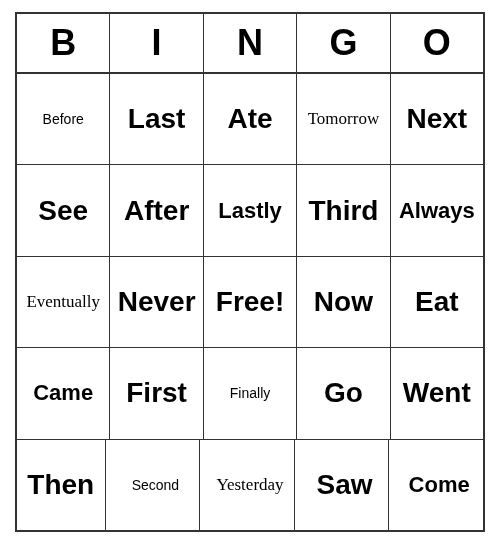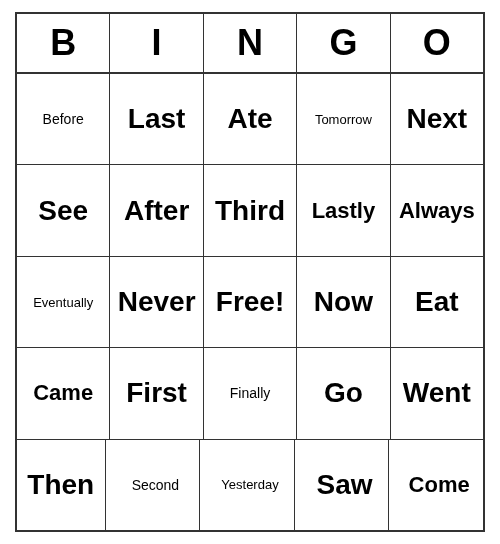--- a/index.html
+++ b/index.html
@@ -85,21 +85,22 @@
     .text-medium {
       font-size: 22px;
       font-weight: bold;
     }
 
     .text-small {
       font-size: 14px;
     }
 
     .text-xsmall {
-      font-size: 13px;
+      font-size: 17px;
+      font-family: Liberation Serif, serif;
     }
   </style>
 </head>
 <body>
 
 <div class="bingo-card">
   <div class="header-row">
   <div class="header-cell">B</div>
       <div class="header-cell">I</div>
       <div class="header-cell">N</div>
@@ -125,24 +126,24 @@
         </div>
       </div>
       <div class="grid-row">
         <div class="grid-cell">
           <span class="text-large">See</span>
         </div>
         <div class="grid-cell">
           <span class="text-large">After</span>
         </div>
         <div class="grid-cell">
-          <span class="text-large">Third</span>
+          <span class="text-medium">Lastly</span>
         </div>
         <div class="grid-cell">
-          <span class="text-medium">Lastly</span>
+          <span class="text-large">Third</span>
         </div>
         <div class="grid-cell">
           <span class="text-medium">Always</span>
         </div>
       </div>
       <div class="grid-row">
         <div class="grid-cell">
           <span class="text-xsmall">Eventually</span>
         </div>
         <div class="grid-cell">

